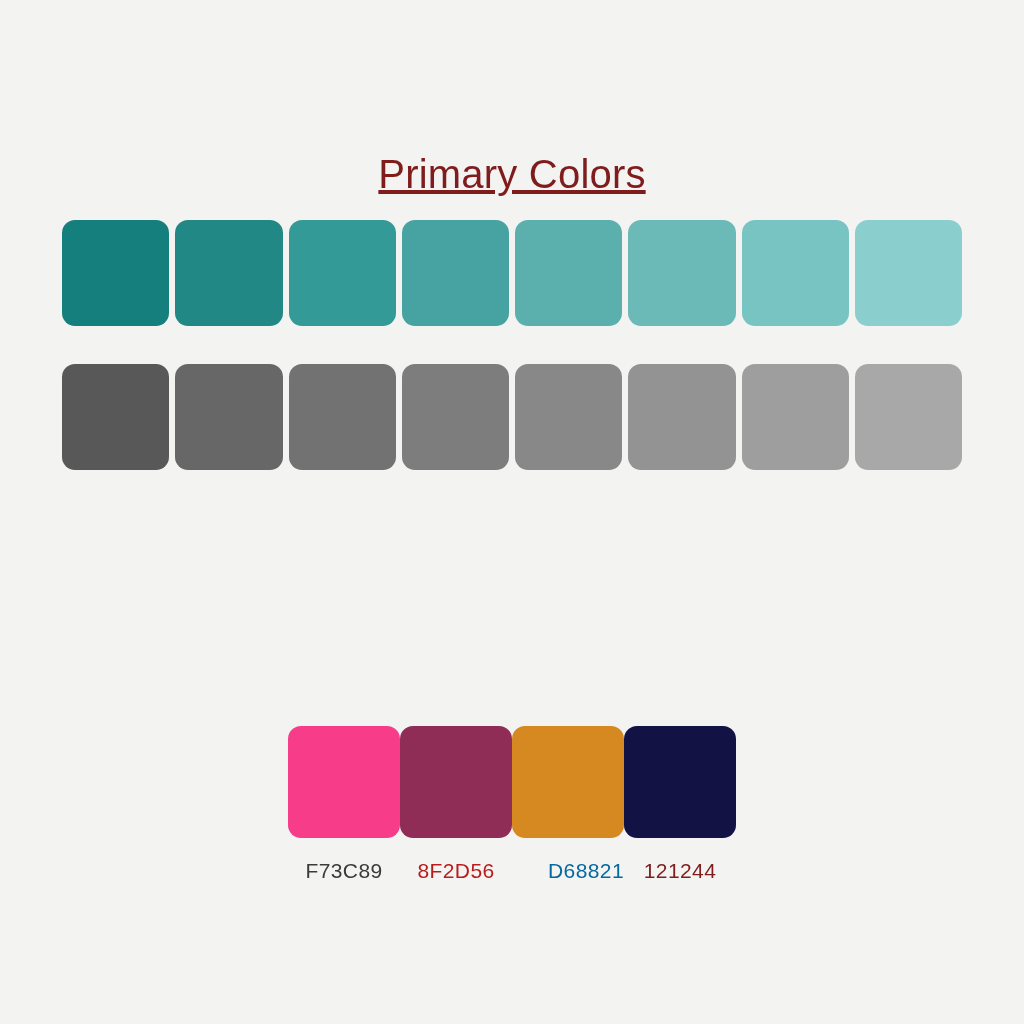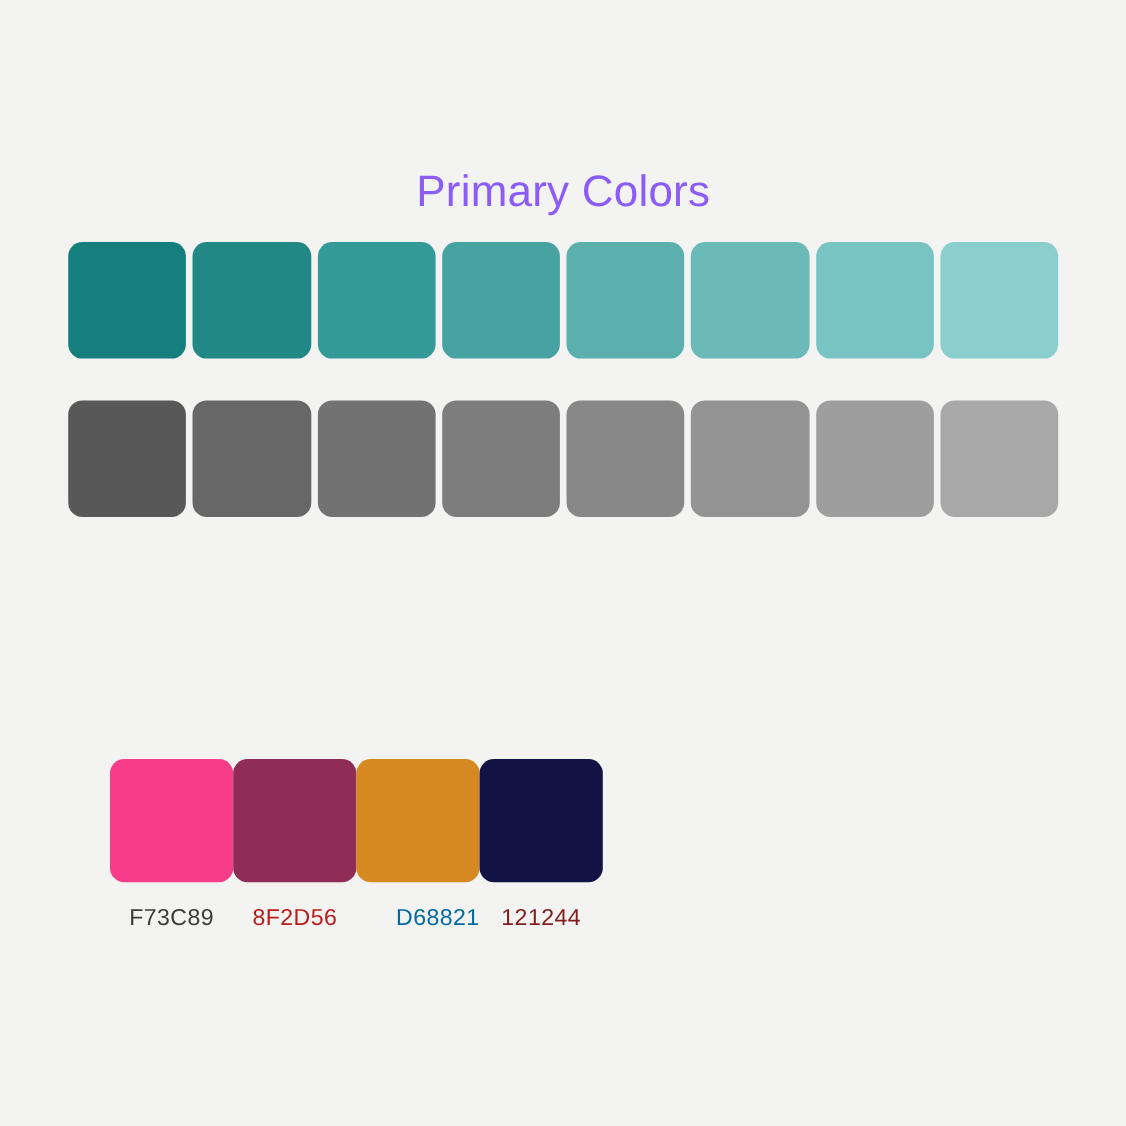--- a/index.html
+++ b/index.html
@@ -19,24 +19,25 @@
     position: absolute;
     inset: 0;
   }
 
   
   .section-title {
     position: absolute;
     left: 0;
     width: 1024px;
     text-align: center;
-    color: #8b5cf6;
+    color: #7f1d1d;
     font-weight: 300;
     letter-spacing: 0.2px;
     white-space: nowrap;
+    text-decoration: underline;
   }
   #primary-title {
     top: 148px;
     font-size: 40px;
     line-height: 52px;
   }
   #secondary-title {
     top: 618px;
     font-size: 40px;
     line-height: 52px;
@@ -56,26 +57,26 @@
 
   .ramp-swatch {
     flex: 1 1 0;
     height: 100%;
     border-radius: 13px;
   }
 
   
   .secondary-row {
     position: absolute;
-    top: 690px;
+    top: 726px;
     left: 100px;
     width: 824px;
     height: 165px;
     display: flex;
-    justify-content: flex-start;
+    justify-content: center;
   }
   .secondary-item {
     width: 112px;
     display: flex;
     flex-direction: column;
     align-items: center;
   }
   .secondary-swatch {
     width: 112px;
     height: 112px;

